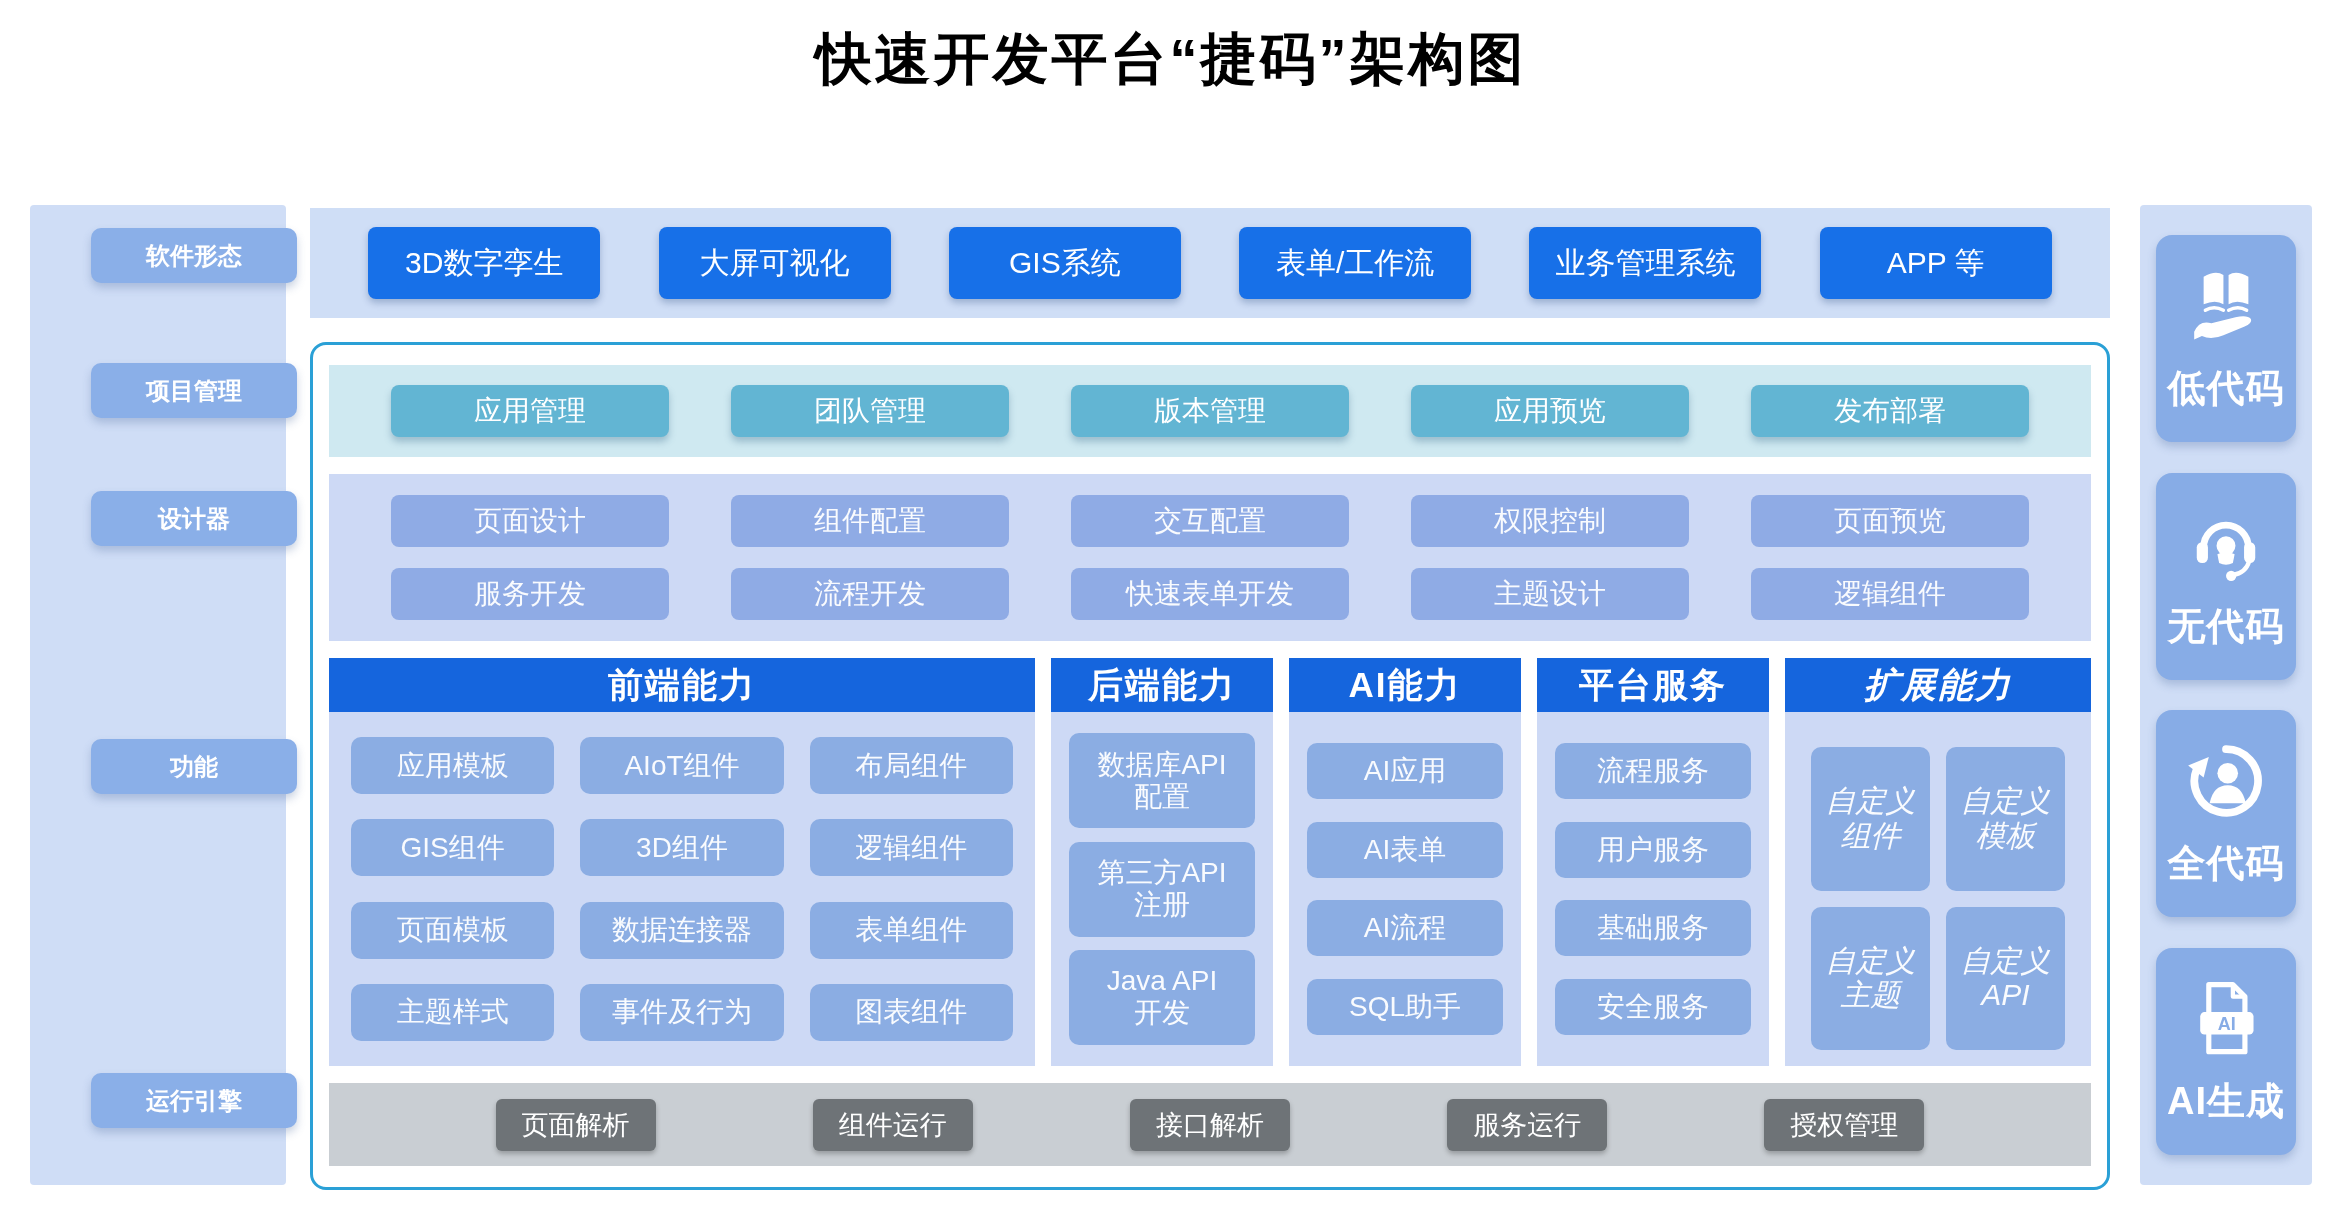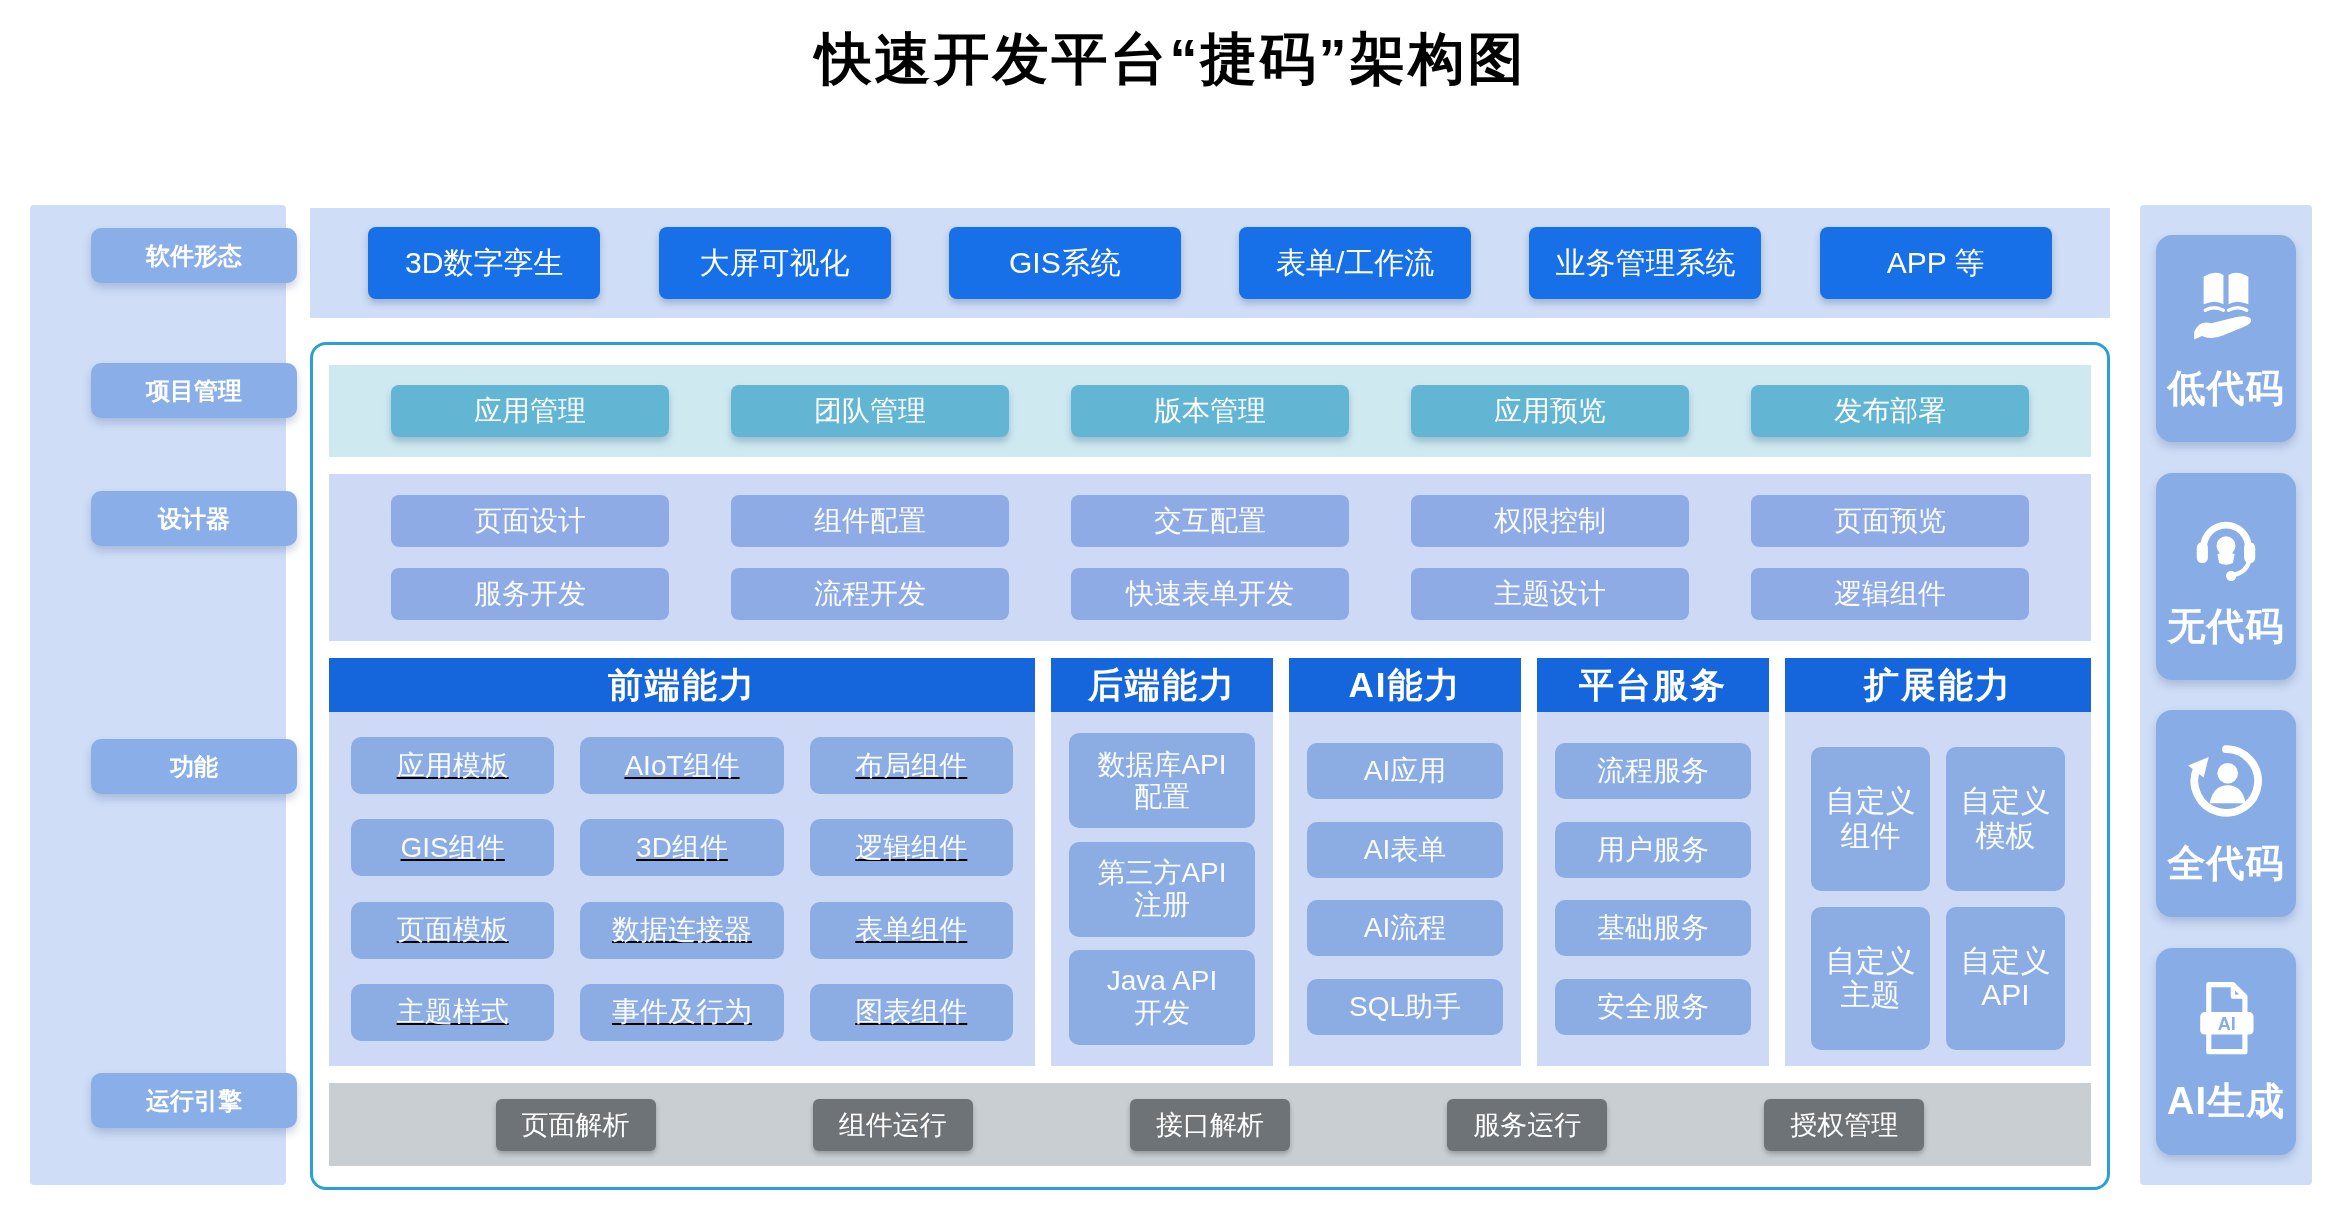--- a/index.html
+++ b/index.html
@@ -41,27 +41,27 @@
   .chip-lav { width:278px; height:52px; background:#8fabe5; border-radius:8px;
               color:rgba(255,255,255,0.95); font-size:28px;
               display:flex; align-items:center; justify-content:center; }
 
   .cap-row { height:408px; display:flex; gap:16px; flex:0 0 auto; }
   .cap-col { background:#cdd9f5; display:flex; flex-direction:column; }
   .col-frontend { flex:1 1 690px; }
   .col-backend { flex:0 0 222px; }
   .col-ai { flex:0 0 232px; }
   .col-platform { flex:0 0 232px; }
-  .col-ext { flex:0 0 306px; }
+  .col-ext { flex:0 0 306px;font-style:italic; }
   .cap-header { height:54px; background:#1565dd; color:#fff; font-size:35px; font-weight:bold;
                 display:flex; align-items:center; justify-content:center; flex:0 0 auto; letter-spacing:2px; }
   .cap-body { flex:1; }
 
   .front-grid { display:grid; grid-template-columns:repeat(3,1fr); grid-template-rows:repeat(4,57px);
-                column-gap:26px; align-content:space-evenly; padding:0 22px; height:100%;text-decoration:underline; }
+                column-gap:26px; align-content:space-evenly; padding:0 22px; height:100%; }
   .cap-btn { background:#8bade3; border-radius:10px; color:rgba(255,255,255,0.95); font-size:28px;
              display:flex; align-items:center; justify-content:center; text-align:center; line-height:1.15; }
 
   .stack-body { display:flex; flex-direction:column; justify-content:space-evenly; height:100%; padding:8px 18px; }
   .tall-btn { height:95px; flex-direction:column; }
   .small-btn { height:56px; }
 
   .ext-grid { display:grid; grid-template-columns:repeat(2,1fr); grid-template-rows:repeat(2,1fr);
               gap:16px; padding:16px 26px; height:100%;margin-top:19px; }
   .ext-btn { flex-direction:column; font-size:30px; }

